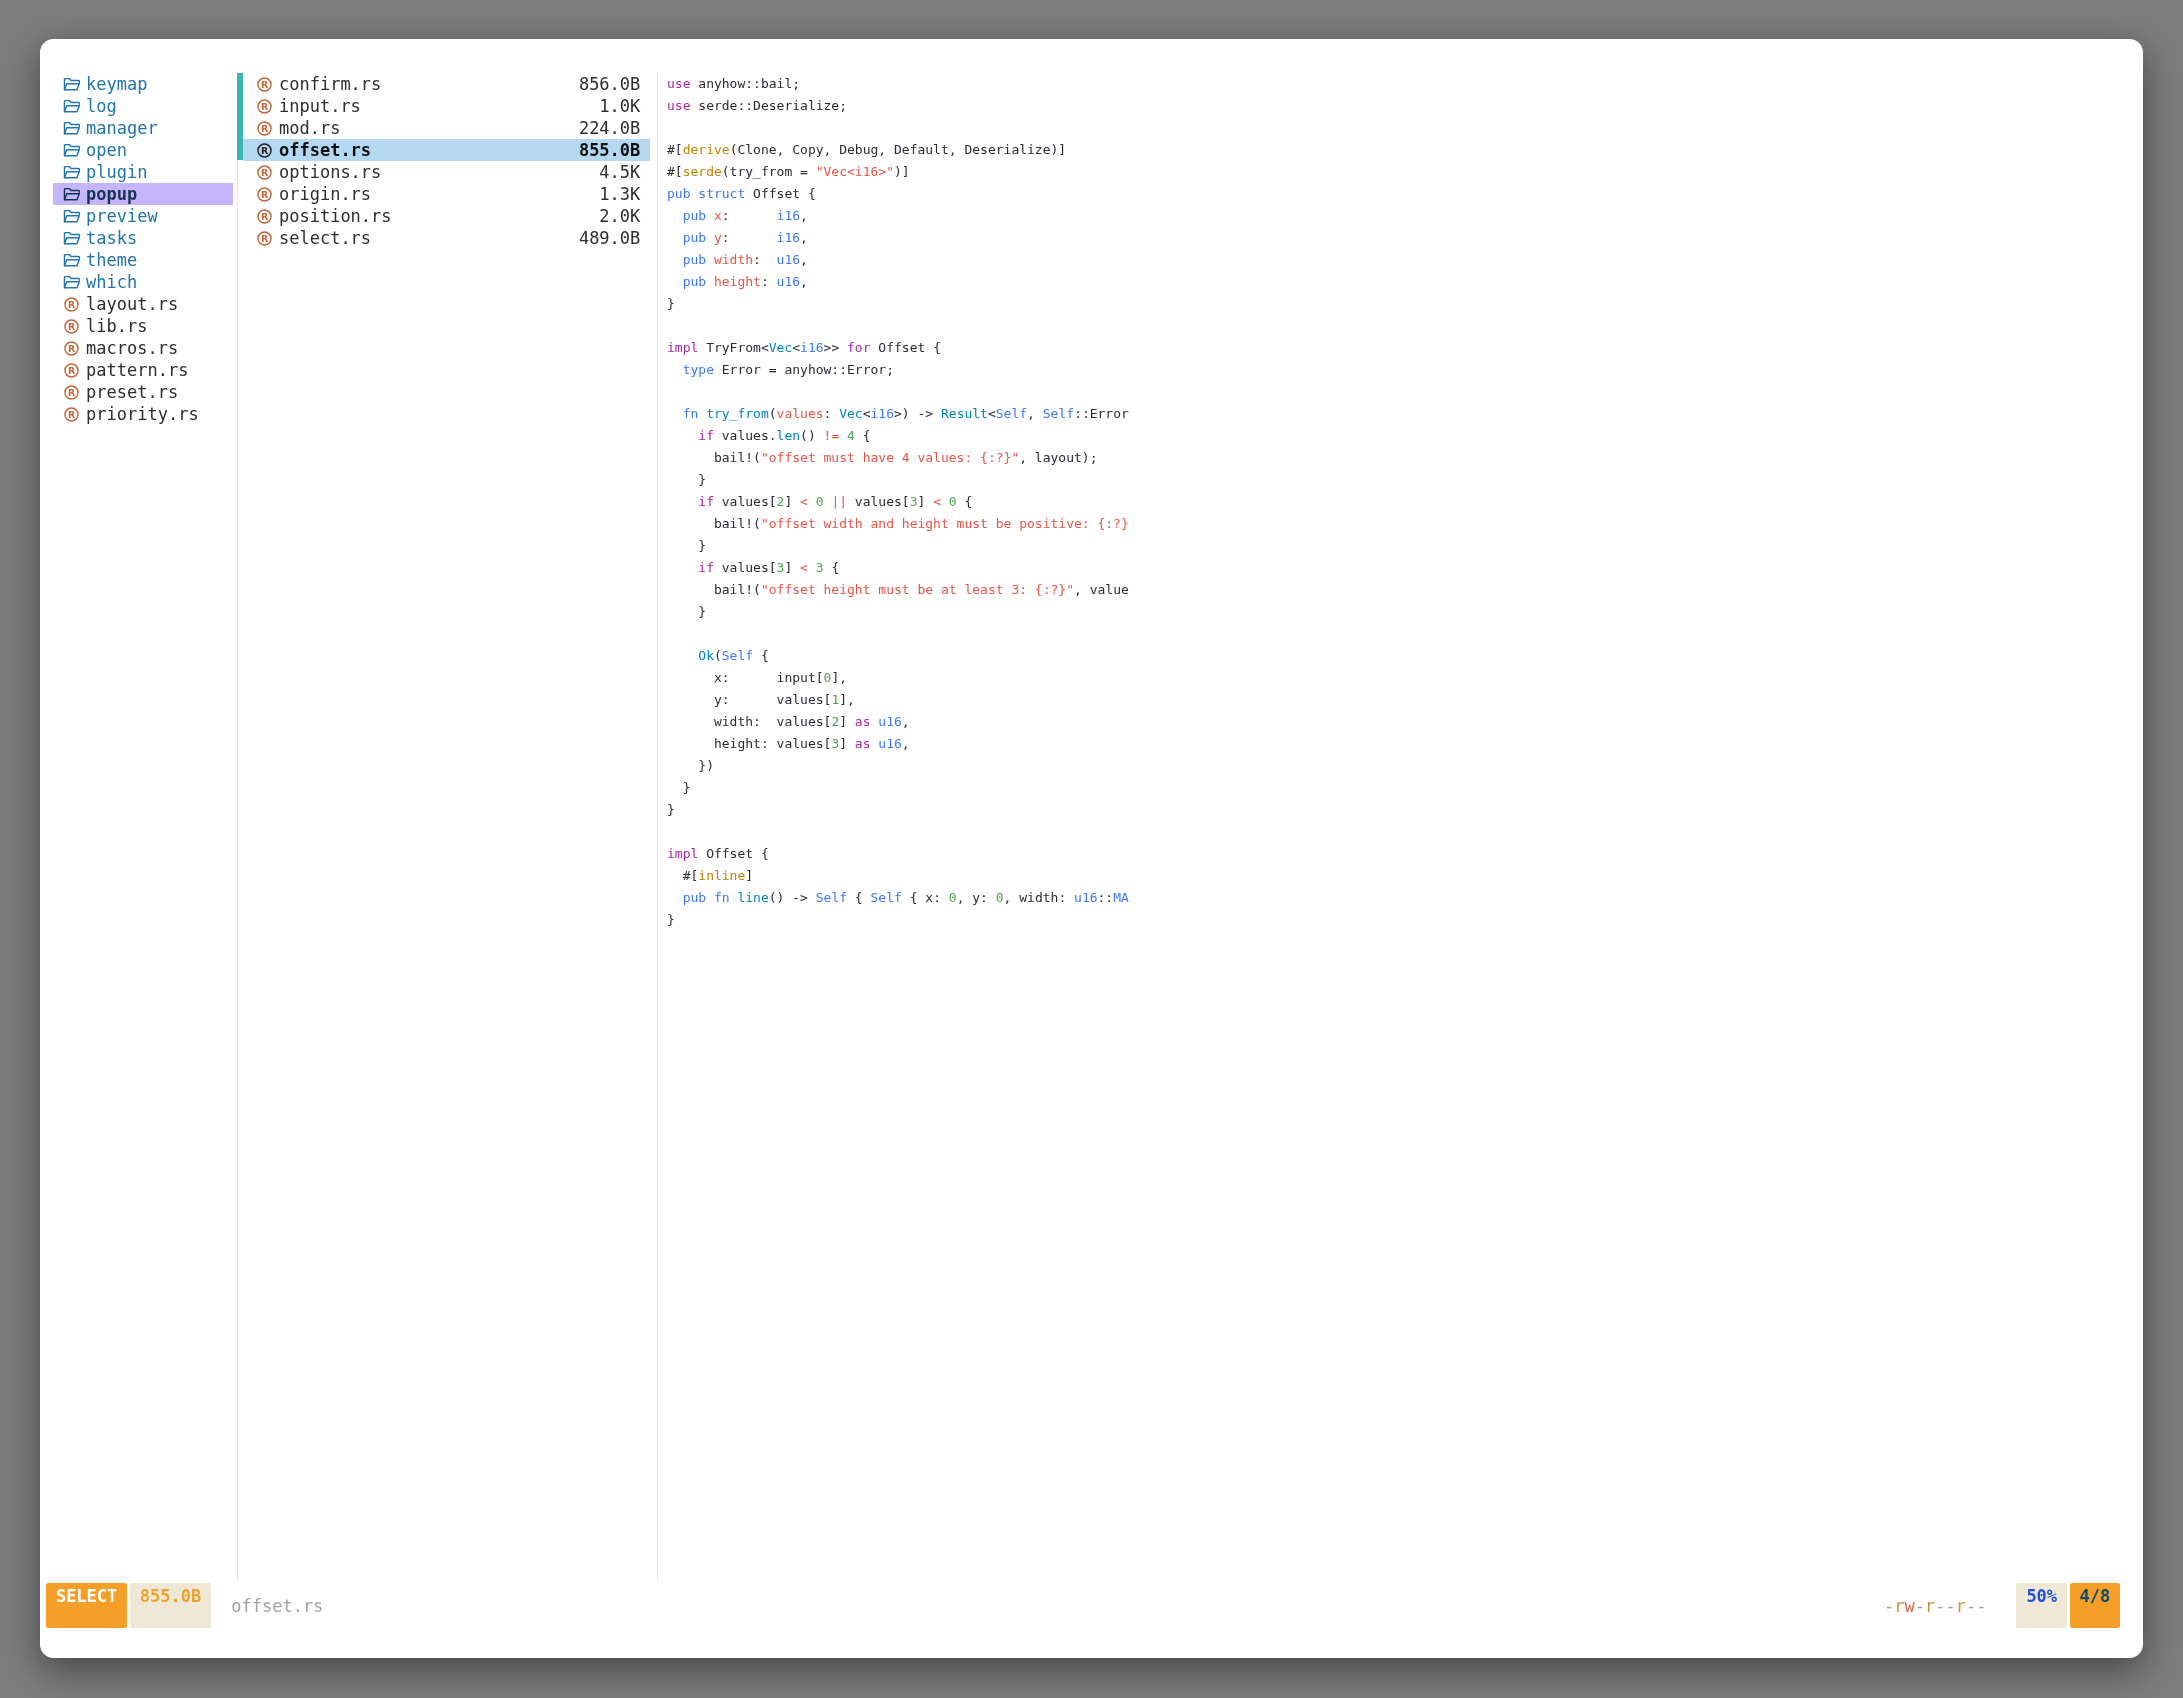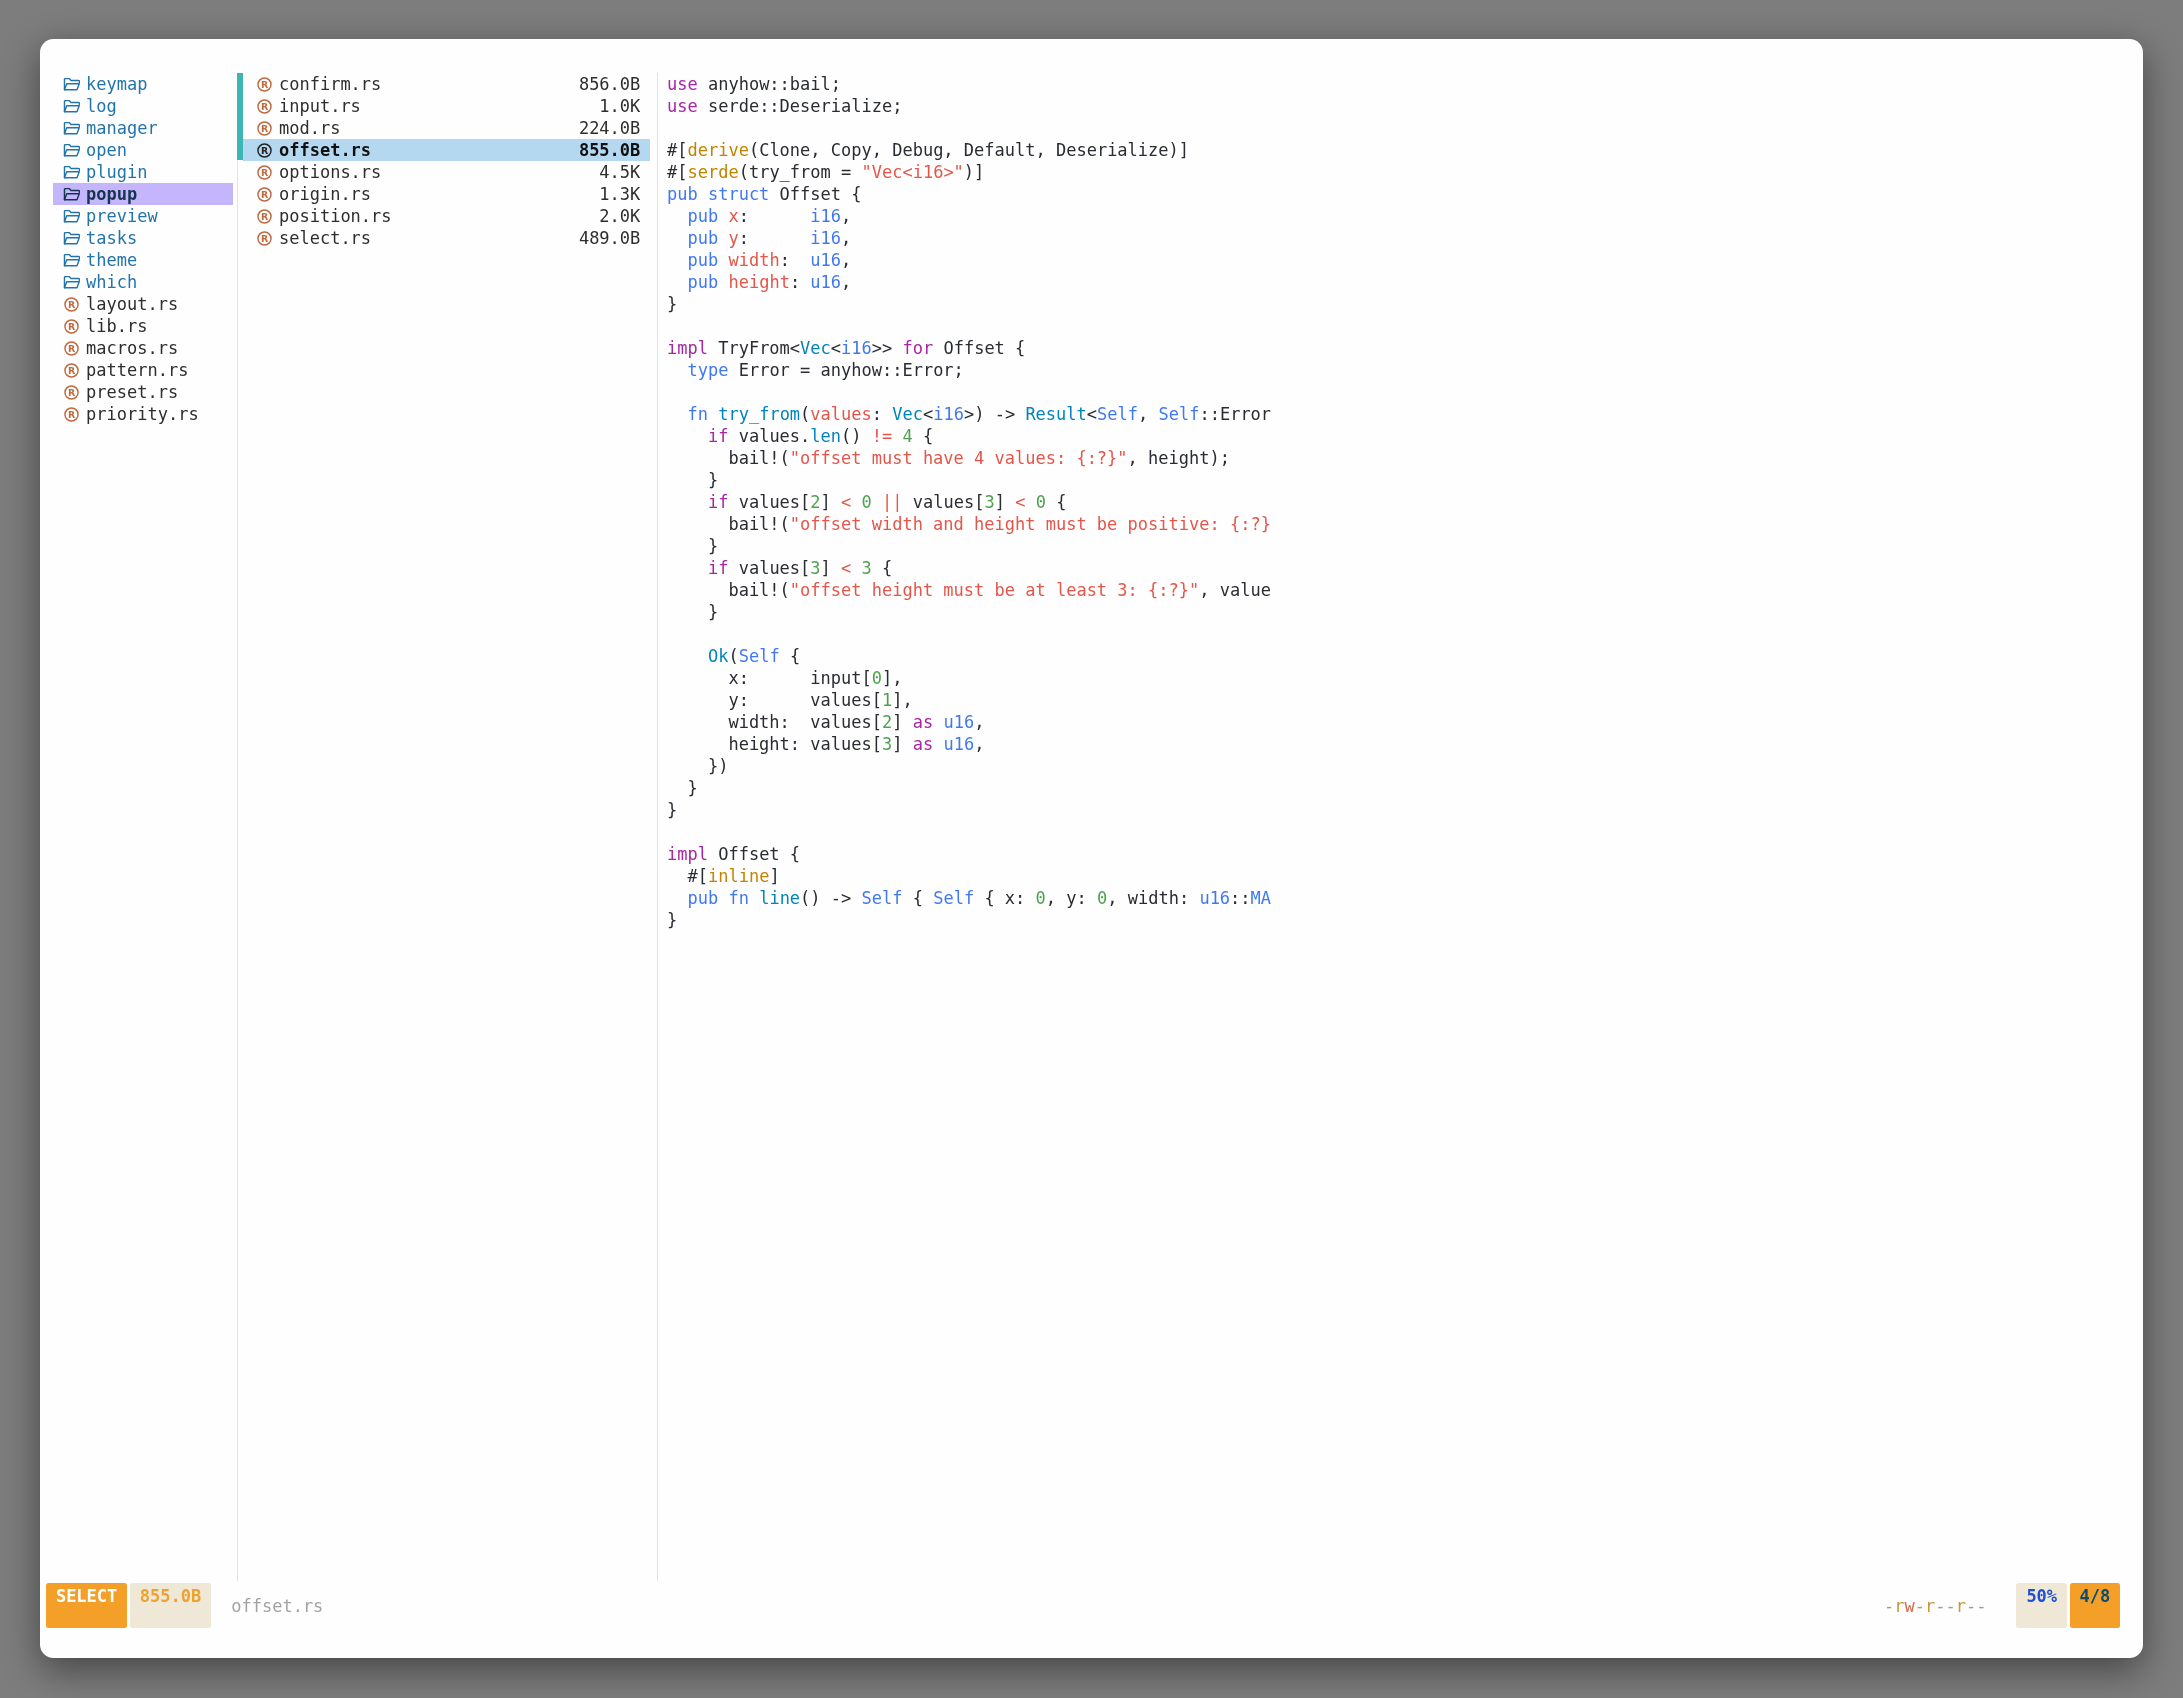--- a/index.html
+++ b/index.html
@@ -40,21 +40,21 @@
   
   #pane-current{padding-left:0;}
   #marker{position:absolute;left:0;top:0;width:5.9px;background:#3cb5b5;}
   #pane-current .row{margin:0 6.7px 0 5.9px;padding:0 10px 0 12.6px;color:#2e2e2e;}
   #pane-current .row .icon{color:#bf6a3f;}
   #pane-current .row.active{background:#b5d8f1;font-weight:bold;color:#101010;}
   #pane-current .row.active .icon{color:#222;}
   .fsize{margin-left:auto;white-space:pre;}
 
   
-  .cl{height:22px;line-height:22px;font-size:17px;white-space:pre;}
+  .cl{height:22px;line-height:22px;font-size:13px;white-space:pre;}
   .tok-p{color:#2a2c33}
   .tok-k{color:#a626a4}
   .tok-b{color:#4078f2}
   .tok-t{color:#0184bc}
   .tok-s{color:#e45649}
   .tok-o{color:#e45649}
   .tok-v{color:#e45649}
   .tok-n{color:#50a14f}
   .tok-a{color:#c18401}
 
@@ -322,21 +322,21 @@
       <div class="cl"><span class="tok-p">  </span><span class="tok-b">pub</span><span class="tok-p"> </span><span class="tok-v">y</span><span class="tok-p">:      </span><span class="tok-b">i16</span><span class="tok-p">,</span></div>
       <div class="cl"><span class="tok-p">  </span><span class="tok-b">pub</span><span class="tok-p"> </span><span class="tok-v">width</span><span class="tok-p">:  </span><span class="tok-b">u16</span><span class="tok-p">,</span></div>
       <div class="cl"><span class="tok-p">  </span><span class="tok-b">pub</span><span class="tok-p"> </span><span class="tok-v">height</span><span class="tok-p">: </span><span class="tok-b">u16</span><span class="tok-p">,</span></div>
       <div class="cl"><span class="tok-p">}</span></div>
       <div class="cl">&nbsp;</div>
       <div class="cl"><span class="tok-k">impl</span><span class="tok-p"> TryFrom&lt;</span><span class="tok-t">Vec</span><span class="tok-p">&lt;</span><span class="tok-b">i16</span><span class="tok-p">&gt;&gt; </span><span class="tok-k">for</span><span class="tok-p"> Offset {</span></div>
       <div class="cl"><span class="tok-p">  </span><span class="tok-b">type</span><span class="tok-p"> Error = anyhow::Error;</span></div>
       <div class="cl">&nbsp;</div>
       <div class="cl"><span class="tok-p">  </span><span class="tok-b">fn</span><span class="tok-p"> </span><span class="tok-t">try_from</span><span class="tok-p">(</span><span class="tok-v">values</span><span class="tok-p">: </span><span class="tok-t">Vec</span><span class="tok-p">&lt;</span><span class="tok-b">i16</span><span class="tok-p">&gt;) -&gt; </span><span class="tok-t">Result</span><span class="tok-p">&lt;</span><span class="tok-b">Self</span><span class="tok-p">, </span><span class="tok-b">Self</span><span class="tok-p">::Error</span></div>
       <div class="cl"><span class="tok-p">    </span><span class="tok-k">if</span><span class="tok-p"> values.</span><span class="tok-t">len</span><span class="tok-p">() </span><span class="tok-o">!=</span><span class="tok-p"> </span><span class="tok-n">4</span><span class="tok-p"> {</span></div>
-      <div class="cl"><span class="tok-p">      bail!(</span><span class="tok-s">"offset must have 4 values: {:?}"</span><span class="tok-p">, height);</span></div>
+      <div class="cl"><span class="tok-p">      bail!(</span><span class="tok-s">"offset must have 4 values: {:?}"</span><span class="tok-p">, layout);</span></div>
       <div class="cl"><span class="tok-p">    }</span></div>
       <div class="cl"><span class="tok-p">    </span><span class="tok-k">if</span><span class="tok-p"> values[</span><span class="tok-n">2</span><span class="tok-p">] </span><span class="tok-o">&lt;</span><span class="tok-p"> </span><span class="tok-n">0</span><span class="tok-p"> </span><span class="tok-o">||</span><span class="tok-p"> values[</span><span class="tok-n">3</span><span class="tok-p">] </span><span class="tok-o">&lt;</span><span class="tok-p"> </span><span class="tok-n">0</span><span class="tok-p"> {</span></div>
       <div class="cl"><span class="tok-p">      bail!(</span><span class="tok-s">"offset width and height must be positive: {:?}</span></div>
       <div class="cl"><span class="tok-p">    }</span></div>
       <div class="cl"><span class="tok-p">    </span><span class="tok-k">if</span><span class="tok-p"> values[</span><span class="tok-n">3</span><span class="tok-p">] </span><span class="tok-o">&lt;</span><span class="tok-p"> </span><span class="tok-n">3</span><span class="tok-p"> {</span></div>
       <div class="cl"><span class="tok-p">      bail!(</span><span class="tok-s">"offset height must be at least 3: {:?}"</span><span class="tok-p">, value</span></div>
       <div class="cl"><span class="tok-p">    }</span></div>
       <div class="cl">&nbsp;</div>
       <div class="cl"><span class="tok-p">    </span><span class="tok-t">Ok</span><span class="tok-p">(</span><span class="tok-b">Self</span><span class="tok-p"> {</span></div>
       <div class="cl"><span class="tok-p">      x:      input[</span><span class="tok-n">0</span><span class="tok-p">],</span></div>

